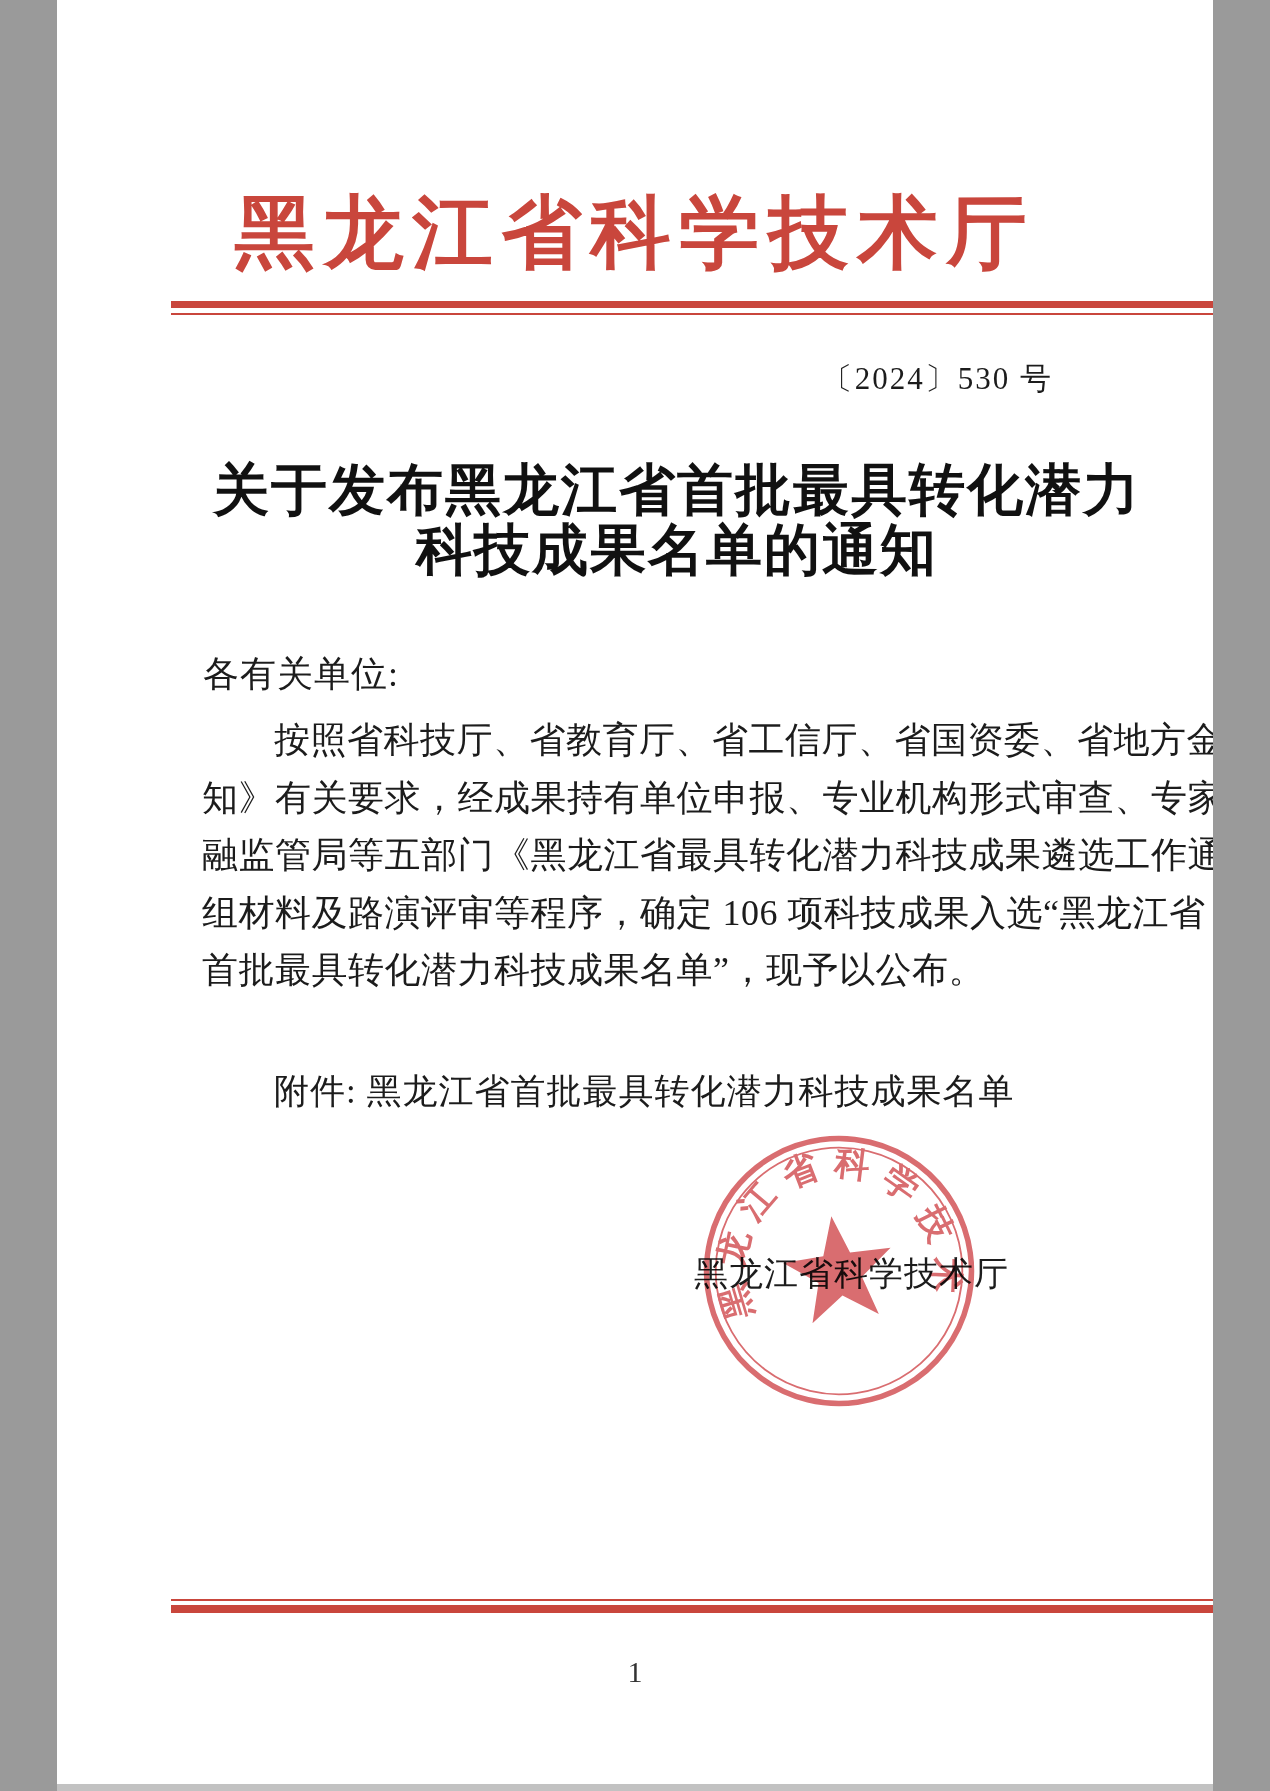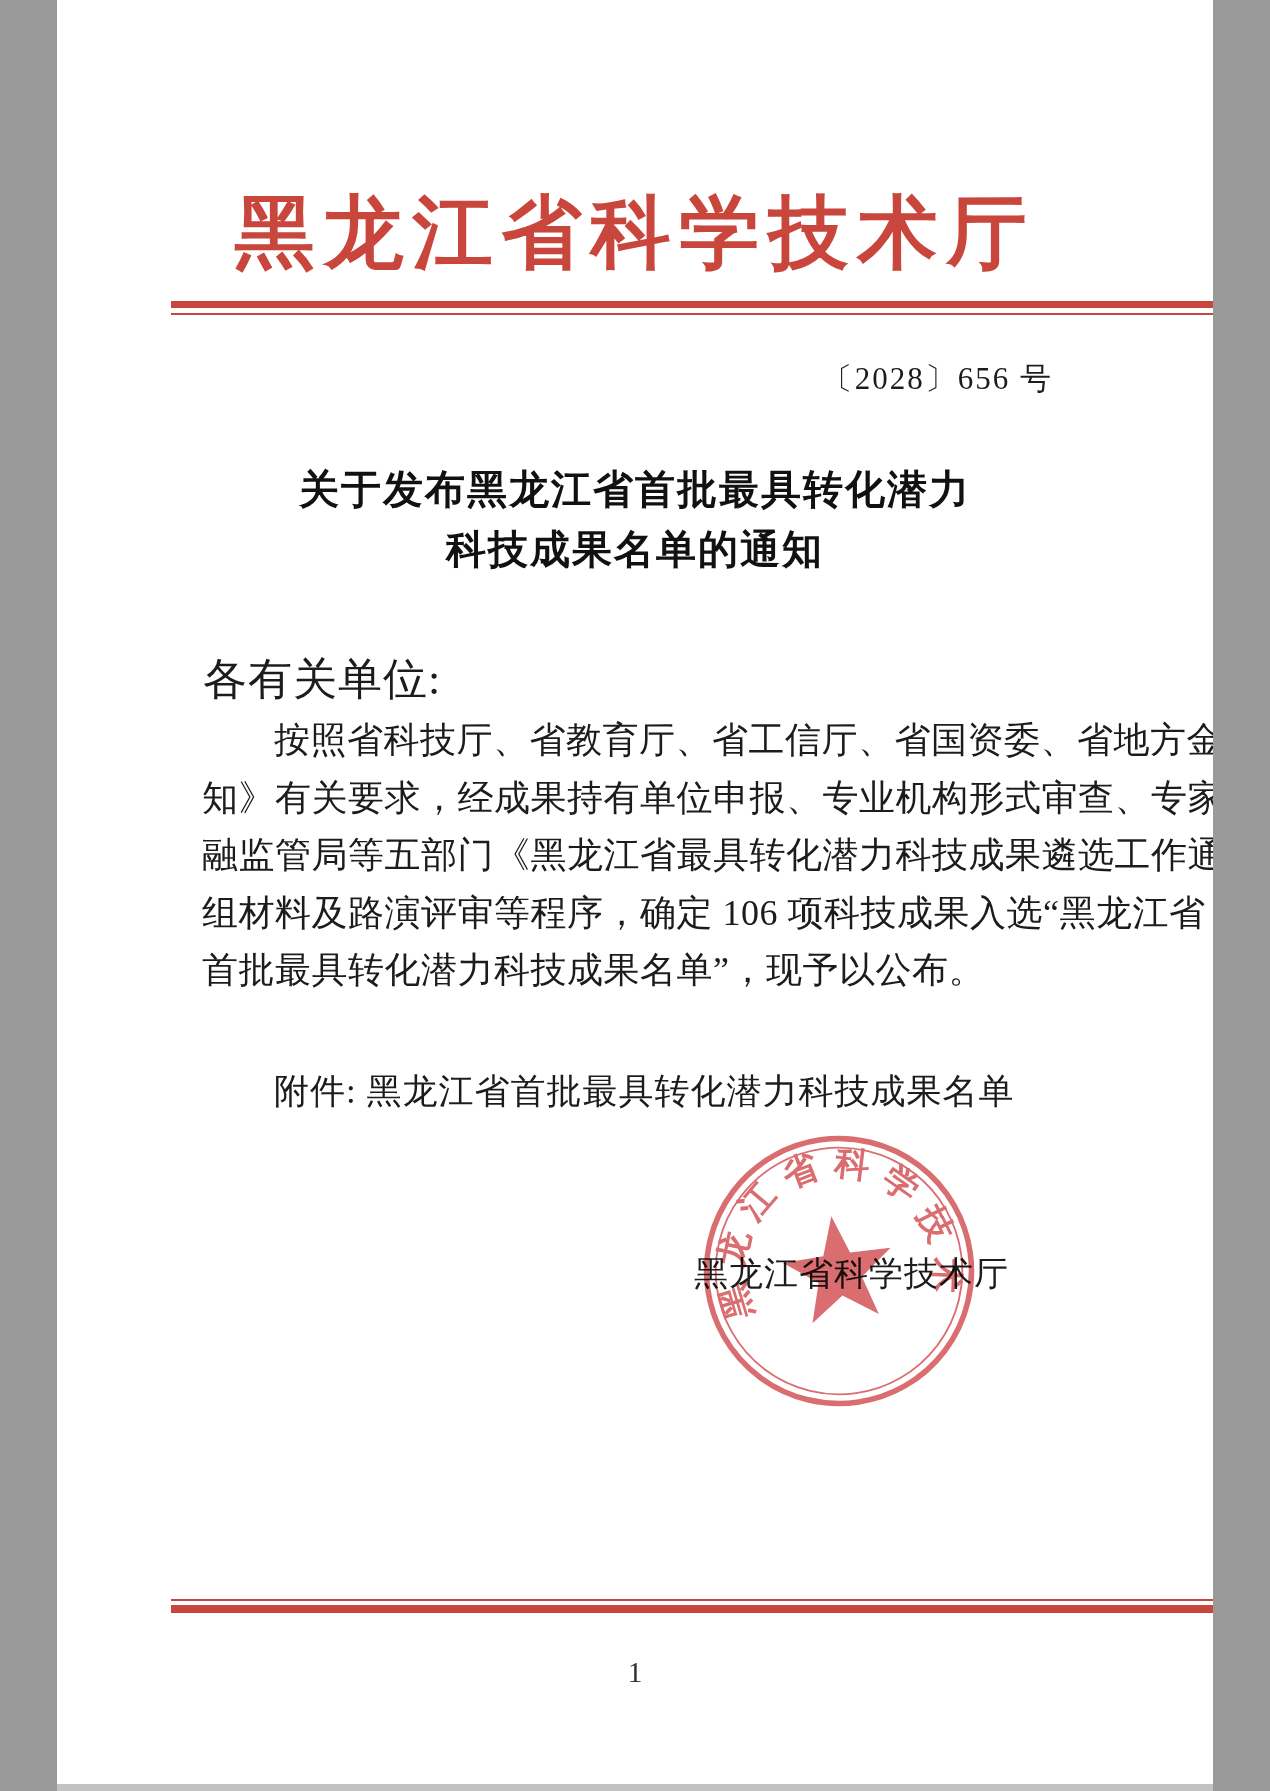--- a/index.html
+++ b/index.html
@@ -30,27 +30,28 @@
   .rule-bottom .thin{height:2px;background:#c9463c;}
   .rule-bottom .thick{height:8px;background:#c9463c;margin-top:4px;}
 
   .doc-number{
     position:absolute;top:358px;right:160px;
     font-size:31px;letter-spacing:2px;white-space:nowrap;
   }
   .doc-title{
     position:absolute;top:460px;left:0;width:100%;
     text-align:center;
-    font-size:40px;font-weight:bold;
+    font-size:56px;font-weight:bold;
     line-height:60px;letter-spacing:2px;
     color:#111;
+    padding-left:42px;
   }
   .salutation{
     position:absolute;top:650px;left:146px;
-    font-size:44px;letter-spacing:1px;
+    font-size:36px;letter-spacing:1px;
   }
   .body-par{
     position:absolute;top:712px;left:145px;width:990px;
     font-size:36px;line-height:57.5px;letter-spacing:0.5px;
   }
   .body-par .line{white-space:nowrap;}
   .body-par .line.first{padding-left:72px;text-align:center;}
   .attachment{
     position:absolute;top:1068px;left:217px;
     font-size:35px;letter-spacing:1px;white-space:nowrap;text-align:right;
@@ -84,21 +85,21 @@
 
 <div class="page">
 
   <div class="org-masthead">黑龙江省科学技术厅</div>
 
   <div class="rule-top">
     <div class="thick"></div>
     <div class="thin"></div>
   </div>
 
-  <div class="doc-number">〔2028〕656 号</div>
+  <div class="doc-number">〔2024〕530 号</div>
 
   <div class="doc-title">
     <div>关于发布黑龙江省首批最具转化潜力</div>
     <div>科技成果名单的通知</div>
   </div>
 
   <div class="salutation">各有关单位:</div>
 
   <div class="body-par">
     <div class="line first">按照省科技厅、省教育厅、省工信厅、省国资委、省地方金</div>

